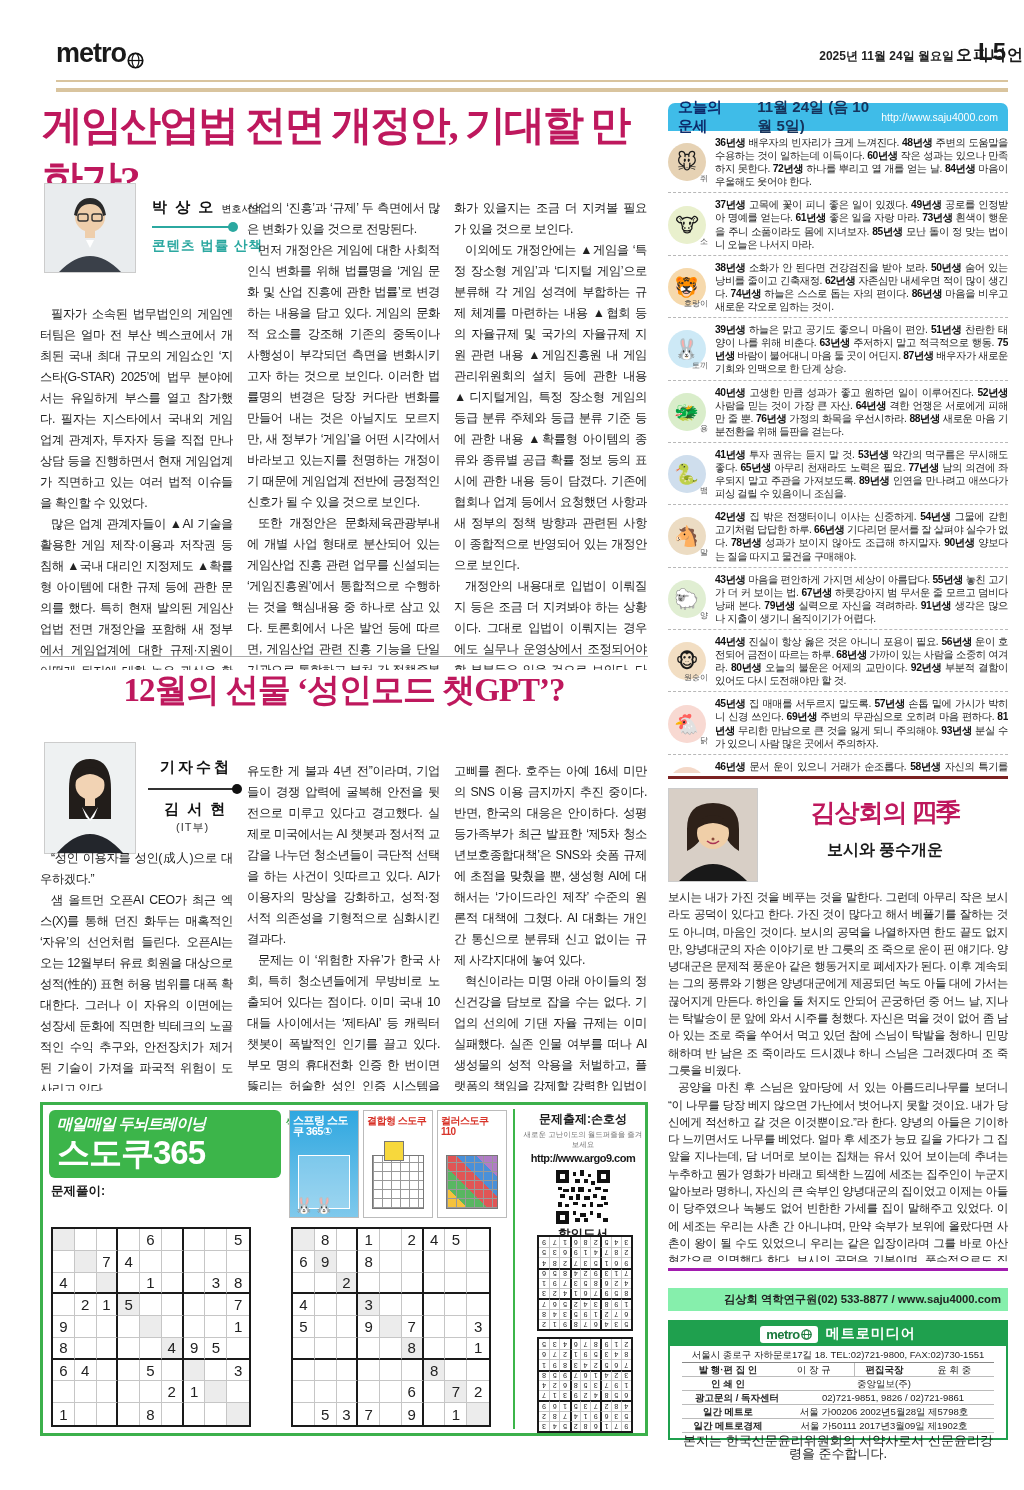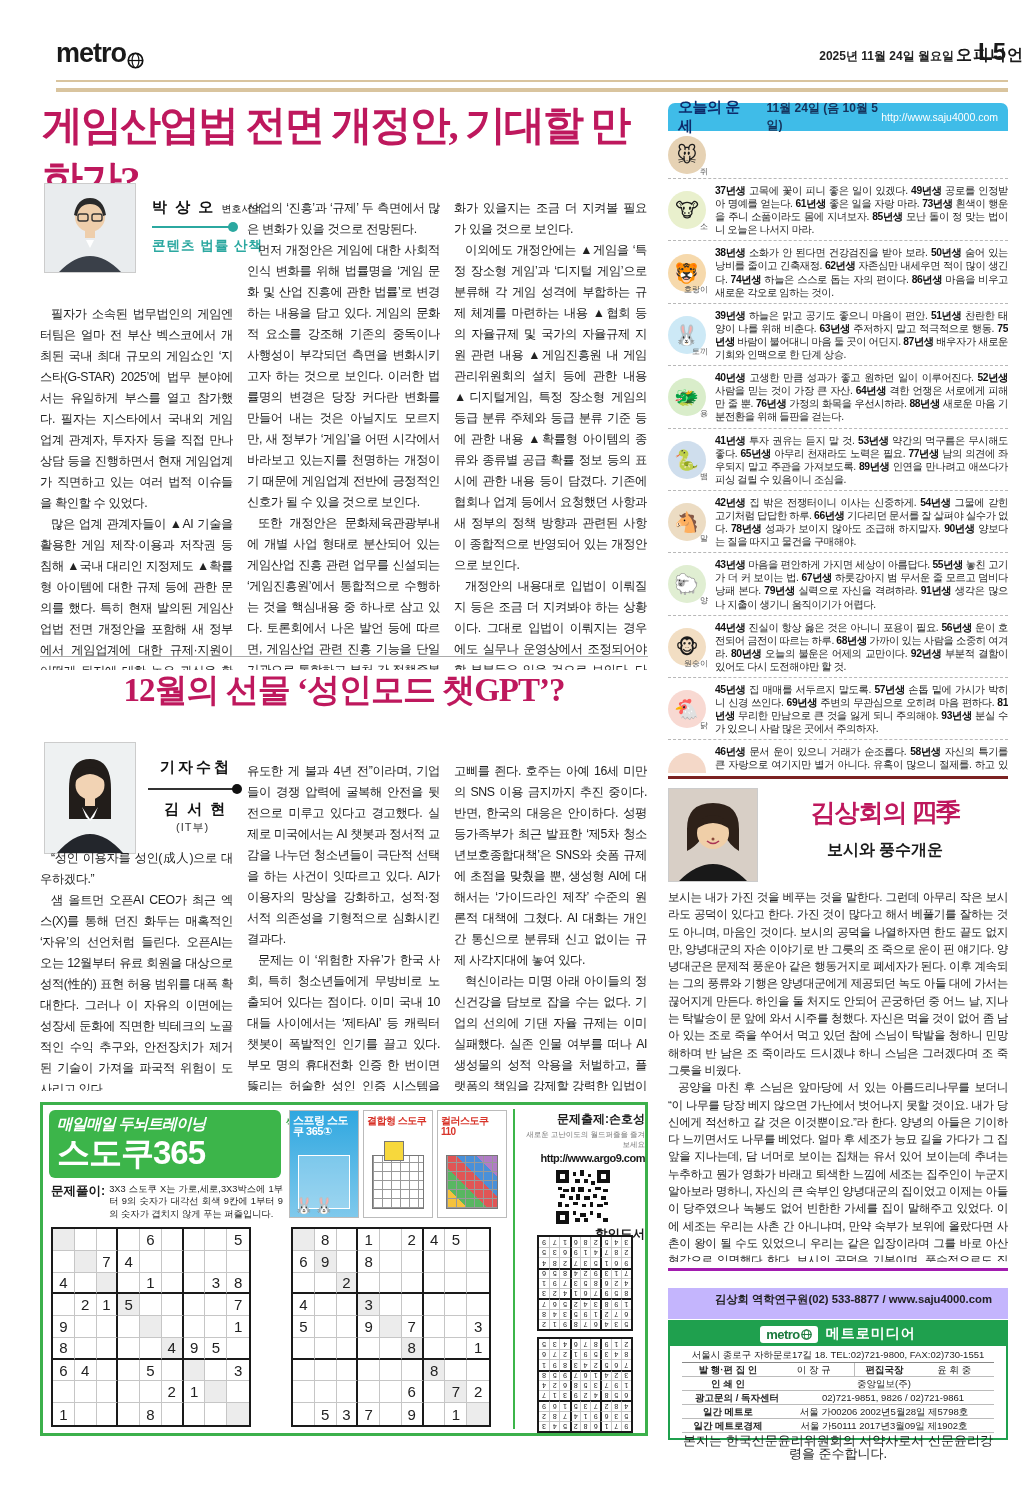--- a/index.html
+++ b/index.html
@@ -29,41 +29,41 @@
   .auth-line.dark{background:#333;}
   .auth-line.dark .dot{background:#111;}
   .auth-series{position:absolute;font-weight:bold;font-size:13.5px;color:#2ba8a0;letter-spacing:1px;}
   .auth-label{position:absolute;font-weight:bold;font-size:15px;letter-spacing:3px;color:#111;}
   .auth-dept{position:absolute;font-size:11px;color:#333;letter-spacing:1px;}
   .divider{position:absolute;left:40px;top:656px;width:608px;height:1px;background:#aaa;}
   
   .f-hdr{position:absolute;left:668px;top:103px;width:340px;height:28px;background:#3fbce8;
          border-radius:7px 7px 0 0;display:flex;align-items:center;}
   .f-title{font-weight:bold;font-size:15px;color:#0d2b6b;margin-left:10px;letter-spacing:-0.5px;}
-  .f-date{font-size:12px;font-weight:bold;color:#15335c;margin-left:20px;}
+  .f-date{font-size:15px;font-weight:bold;color:#15335c;margin-left:20px;}
   .f-url{font-size:10.5px;color:#fff;margin-left:auto;margin-right:10px;}
   .f-list{position:absolute;left:668px;top:131px;width:340px;height:642px;overflow:hidden;}
   .f-row{display:flex;gap:9px;padding:5px 0 4px 0;border-bottom:1px dashed #b8b8b8;align-items:center;}
   .f-row:last-child{border-bottom:none;}
   .f-ic{position:relative;flex:0 0 38px;height:38px;border-radius:50%;display:flex;align-items:center;justify-content:center;}
   .f-em{font-size:20px;line-height:1;}
   .f-an{position:absolute;right:-2px;bottom:-3px;font-size:8px;color:#555;}
   .f-tx{flex:1;font-size:10.3px;line-height:13.1px;text-align:justify;letter-spacing:-0.4px;color:#222;}
   .f-tx b{color:#111;}
   
   .kim-rule{position:absolute;left:668px;top:776px;width:340px;height:3px;background:#7b2222;}
   .kim-title{position:absolute;left:762px;top:796px;width:246px;text-align:center;font-size:25px;letter-spacing:-1px;}
   .kim-sub{position:absolute;left:762px;top:840px;width:246px;text-align:center;font-weight:bold;font-size:16px;font-family:"Liberation Serif",serif;}
   .kim-body{position:absolute;left:668px;top:888px;width:340px;height:374px;overflow:hidden;
             font-size:11.6px;line-height:17.3px;text-align:justify;letter-spacing:-0.4px;color:#222;}
   .kim-body p{margin:0;}
   .kim-body p+p{text-indent:10px;}
   .kim-note{position:absolute;left:668px;top:1268px;width:340px;font-size:10px;color:#222;border-top:3px solid #a21caf;padding-top:15px;}
-  .kim-contact{position:absolute;left:668px;top:1288px;width:340px;height:31px;background:#c4b5fd;
-               font-size:11.3px;font-weight:bold;line-height:23px;text-align:right;color:#222;box-sizing:border-box;padding-right:16px;}
+  .kim-contact{position:absolute;left:668px;top:1288px;width:340px;height:23px;background:#86efac;
+               font-size:11.3px;font-weight:bold;line-height:23px;text-align:right;color:#222;box-sizing:border-box;padding-right:7px;}
   
   .mbox{position:absolute;left:668px;top:1320px;width:340px;height:120px;border:2px solid #1fa04e;box-sizing:border-box;background:#fff;}
   .mbox-hdr{height:24px;background:#1fa04e;display:flex;align-items:center;justify-content:center;gap:8px;}
   .mlogo{background:#fff;border-radius:3px;padding:0 6px;height:17px;display:flex;align-items:center;font-weight:bold;font-size:13px;color:#1b7a3d;letter-spacing:-0.5px;}
   .mname{color:#fff;font-weight:bold;font-size:14px;letter-spacing:1px;}
   .mrow{display:flex;margin:0 12px;border-bottom:1px solid #bbb;font-size:9.5px;line-height:13px;color:#222;}
   .mrow .ml{flex:0 0 92px;text-align:center;font-weight:bold;}
   .mrow .mv{flex:1;text-align:center;}
   .mrow .ml2{flex:0 0 60px;text-align:center;font-weight:bold;border-left:1px solid #bbb;}
   .maddr{margin:2px 12px 0 12px;text-align:center;font-size:9.5px;line-height:14px;border-bottom:1px solid #888;color:#222;}
@@ -97,21 +97,21 @@
   .bcov1{background:linear-gradient(#2fa7e0,#7fc9ec);}
   .bcov1 .bt{color:#fff;font-size:11px;}
   .bcov1 .bunny{position:absolute;bottom:2px;left:4px;font-size:16px;}
   .bcov2 .bt{color:#d8342a;}
   .bcov3 .bt{color:#d8342a;}
   .minigrid{position:absolute;left:8px;right:8px;bottom:8px;height:52px;
             background:repeating-linear-gradient(0deg,#999 0 1px,transparent 1px 9px),repeating-linear-gradient(90deg,#999 0 1px,transparent 1px 9px);border:1px solid #777;}
   .minigrid.color{background:repeating-linear-gradient(0deg,#999 0 1px,transparent 1px 9px),repeating-linear-gradient(90deg,#999 0 1px,transparent 1px 9px),
     linear-gradient(45deg,#f5c23c 0 20%,#58b661 20% 40%,#e05555 40% 60%,#4a90d9 60% 80%,#b07cc6 80% 100%);}
   .mini-y{position:absolute;left:20px;top:30px;width:18px;height:18px;background:#f7d83c;border:1px solid #777;}
-  .sud-right{position:absolute;left:478px;top:6px;width:124px;text-align:right;}
+  .sud-right{position:absolute;left:478px;top:6px;width:124px;text-align:center;}
   .sud-setter{font-weight:bold;font-size:12px;}
   .sud-sub{font-size:7.5px;color:#777;margin-top:2px;}
   .sud-url{font-weight:bold;font-size:11px;margin-top:2px;letter-spacing:-0.5px;}
   .qr{margin:6px auto 2px auto;display:block;}
   .sud-disc{font-weight:bold;font-size:12.5px;margin-top:2px;}
   .sud-vline{position:absolute;left:470px;top:4px;bottom:4px;width:2px;background:#3cb54a;}
 </style>
 </head>
 <body>
 
@@ -204,20 +204,21 @@
     <span class="f-title">오늘의 운세</span>
     <span class="f-date">11월 24일 (음 10월 5일)</span>
     <span class="f-url">http://www.saju4000.com</span>
   </div>
   <div class="f-list">
       <div class="f-row">
         <div class="f-ic" style="background: rgb(230, 210, 180);">
           <span class="f-em">🐭</span>
           <span class="f-an">쥐</span>
         </div>
+        <div class="f-tx"><b>36년생</b> 배우자의 빈자리가 크게 느껴진다. <b>48년생</b> 주변의 도움말을 수용하는 것이 일하는데 이득이다. <b>60년생</b> 작은 성과는 있으나 만족하지 못한다. <b>72년생</b> 하나를 뿌리고 열 개를 얻는 날. <b>84년생</b> 마음이 우울해도 웃어야 한다.</div>
       </div>
       <div class="f-row">
         <div class="f-ic" style="background: rgb(233, 240, 205);">
           <span class="f-em">🐮</span>
           <span class="f-an">소</span>
         </div>
         <div class="f-tx"><b>37년생</b> 고목에 꽃이 피니 좋은 일이 있겠다. <b>49년생</b> 공로를 인정받아 명예를 얻는다. <b>61년생</b> 좋은 일을 자랑 마라. <b>73년생</b> 흰색이 행운을 주니 소품이라도 몸에 지녀보자. <b>85년생</b> 모난 돌이 정 맞는 법이니 오늘은 나서지 마라.</div>
       </div>
       <div class="f-row">
         <div class="f-ic" style="background: rgb(246, 217, 172);">
@@ -354,21 +355,20 @@
           <path d="M14 12.5 q3 2.5 6 0" stroke="#333" fill="none" stroke-width="1.2"></path>
           <line x1="17" y1="17" x2="17" y2="30" stroke="#caa20a" stroke-width="2.5"></line>
           <line x1="17" y1="21" x2="7" y2="15" stroke="#caa20a" stroke-width="2.5"></line>
           <line x1="17" y1="21" x2="27" y2="15" stroke="#caa20a" stroke-width="2.5"></line>
           <line x1="17" y1="30" x2="10" y2="39" stroke="#caa20a" stroke-width="2.5"></line>
           <line x1="17" y1="30" x2="24" y2="39" stroke="#caa20a" stroke-width="2.5"></line>
         </svg>
     </div>
     <div class="sud-howto">
       <span class="lab">문제풀이:</span>
-      <span class="txt">3X3 스도쿠 X는 가로,세로,3X3박스에 1부터 9의 숫자가 대각선 회색 9칸에 1부터 9의 숫자가 겹치지 않게 푸는 퍼즐입니다.</span>
     </div>
 
     <div class="sud-books">
       <div class="bcov bcov1">
         <div class="bt">스프링 스도쿠 365①</div>
         <div class="minigrid" style="background:rgba(255,255,255,.25);border-color:#fff;"></div>
         <div class="bunny">🐰🐰</div>
       </div>
       <div class="bcov bcov2">
         <div class="bt">결합형 스도쿠</div>

